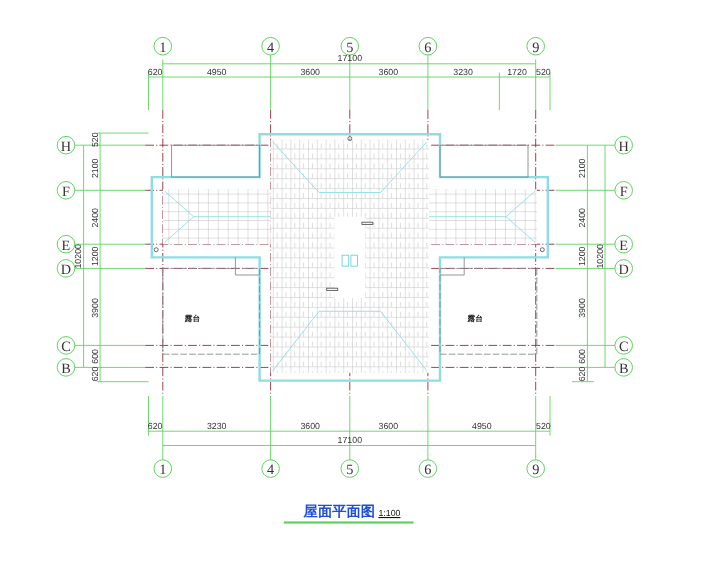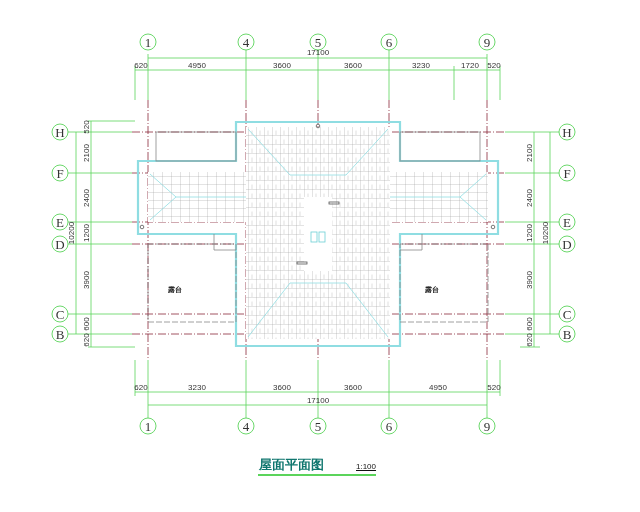--- a/index.html
+++ b/index.html
@@ -1,22 +1,22 @@
 <!DOCTYPE html>
 <html><head>
 <meta charset="utf-8">
 <style>
   html, body { margin: 0; padding: 0; background: #ffffff; }
   body { width: 640px; height: 512px; position: relative; overflow: hidden; font-family: "Liberation Sans", sans-serif; }
   svg { position: absolute; left: 0; top: 0; }
   .dimtxt { font-family: "Liberation Sans", sans-serif; font-size: 8px; fill: #333; }
   .axlbl { font-family: "Liberation Serif", serif; font-size: 13px; fill: #333; }
   .roomlbl { font-family: "DejaVu Sans", sans-serif; font-size: 7px; fill: #222; font-weight: bold; }
-  .title { position: absolute; left: 259px; top: 456px; font-family: Liberation Serif, serif; font-size: 13px; font-weight: bold; color: #0f766e; }
-  .scale { position: absolute; left: 356px; top: 462px; font-family: "Liberation Sans", sans-serif; font-size: 8px; color: #111; text-decoration: underline; }
+  .title { position: absolute; left: 276px; top: 456px; font-family: Liberation Serif, serif; font-size: 13px; font-weight: bold; color: #1d4ed8; }
+  .scale { position: absolute; left: 344px; top: 462px; font-family: "Liberation Sans", sans-serif; font-size: 8px; color: #111; text-decoration: underline; }
   .title-underline { position: absolute; left: 258px; top: 474px; width: 118px; height: 2px; background: #5bd45b; }
 </style>
 </head>
 <body>
 
 <svg width="640" height="512" viewBox="0 0 640 512">
 
   <g stroke="#8b2a3a" stroke-width="0.8" stroke-dasharray="8,2,1,2" fill="none">
     <line x1="148" y1="100" x2="148" y2="360"></line>
     <line x1="246" y1="100" x2="246" y2="360"></line>

